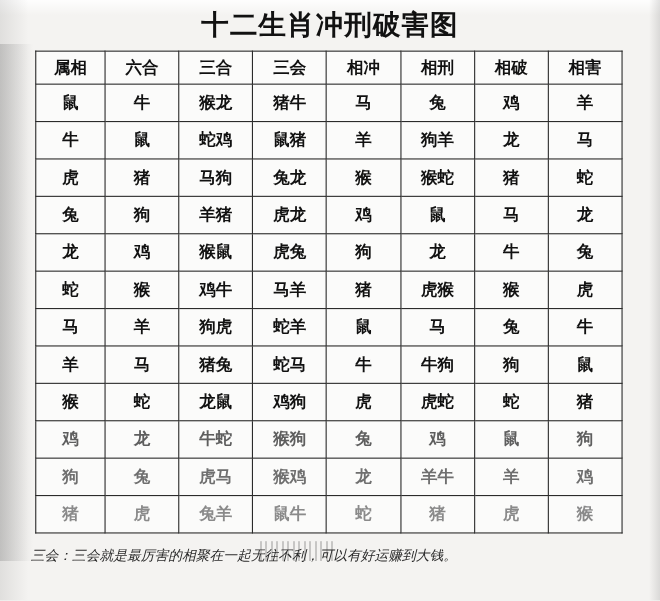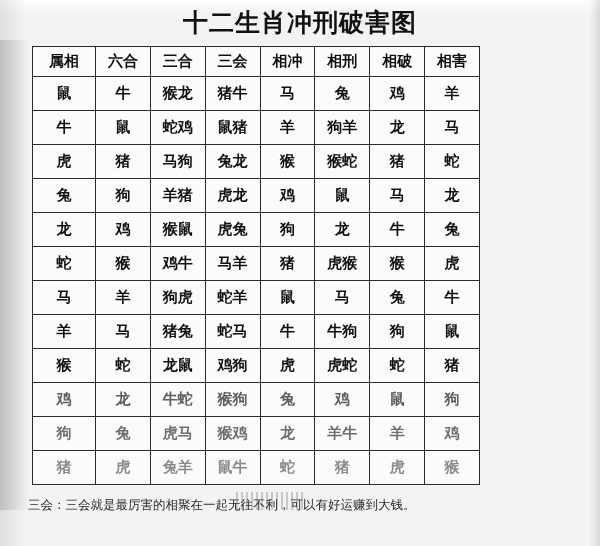--- a/index.html
+++ b/index.html
@@ -44,21 +44,21 @@
     font-family: "DejaVu Sans", "Liberation Sans", sans-serif;
   }
   .table-wrap {
     position: absolute;
     left: 32px;
     top: 46px;
     width: 534px;
   }
   table.zodiac {
     border-collapse: collapse;
-    width: 448px;
+    width: 534px;
     table-layout: fixed;
   }
   table.zodiac th, table.zodiac td {
     border: 1px solid #2b2b2b;
     height: 33px;
     text-align: center;
     vertical-align: middle;
     font-size: 15px;
     font-weight: bold;
     padding: 0;
@@ -76,20 +76,21 @@
   tr.faded2 td { color: #6f6f6f; }
   tr.faded3 td { color: #8a8a8a; }
   .notes {
     position: absolute;
     left: 28px;
     top: 495px;
     width: 560px;
     font-size: 12.5px;
     line-height: 20px;
     color: #2a2a2a;
+    font-style: italic;
   }
   .notes .line2 {
     color: #3a3a3a;
   }
   .smudge {
     position: absolute;
     left: 236px;
     top: 492px;
     width: 70px;
     height: 18px;

